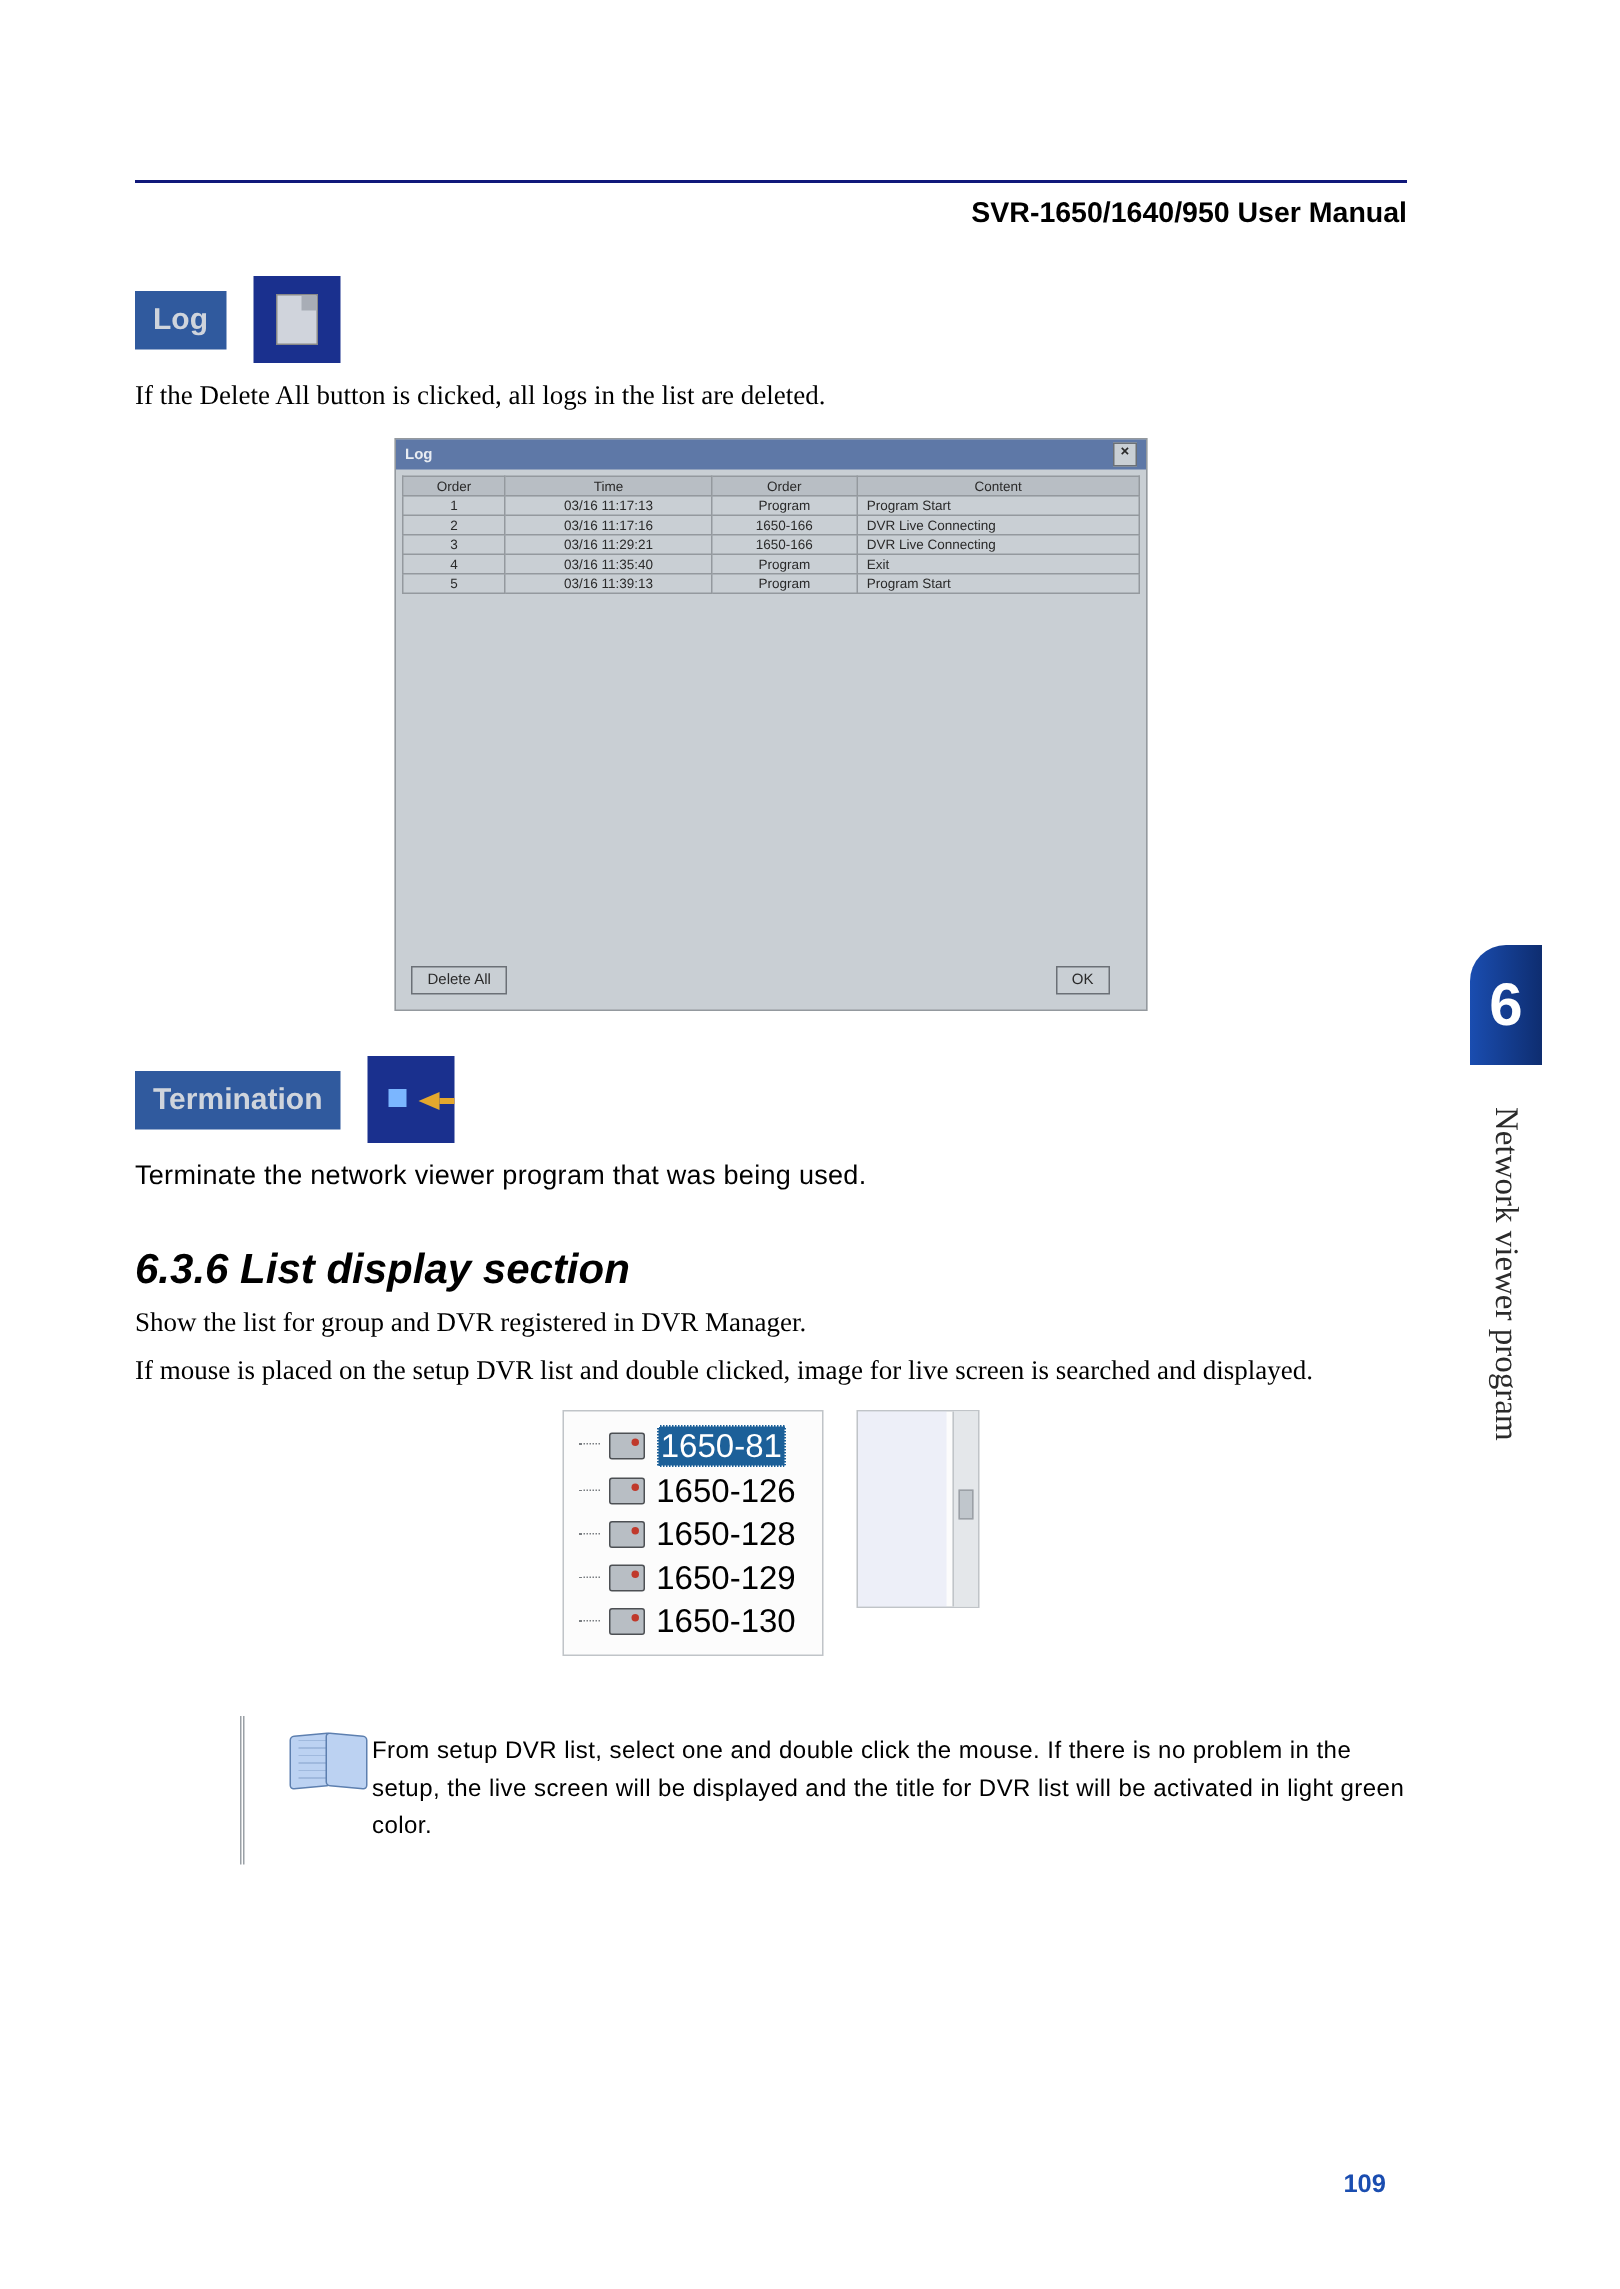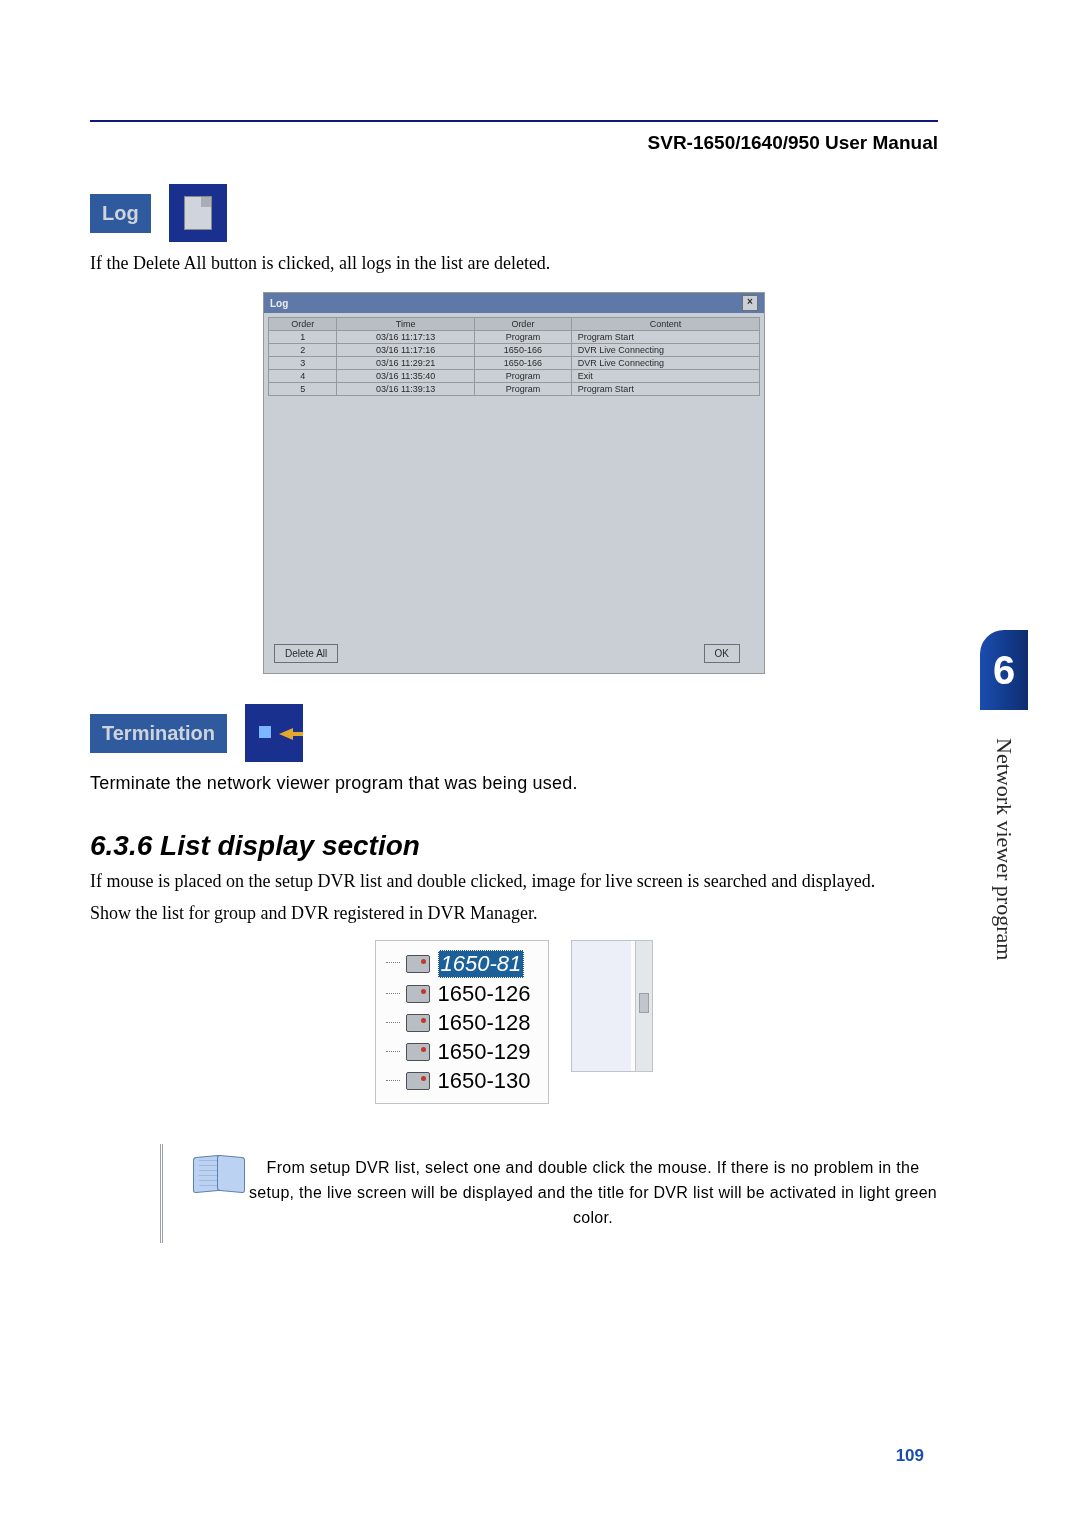--- a/index.html
+++ b/index.html
@@ -122,21 +122,21 @@
     content:"";width:14px;height:1px;border-top:1px dotted #7a7e82;
     position:absolute;left:-20px;top:12px;
   }
   .dvr-icon{
     width:22px;height:16px;background:#b8bec4;border:1px solid #4d5054;border-radius:2px;
     position:relative;
   }
   .dvr-icon:before{
     content:"";position:absolute;top:3px;right:3px;width:5px;height:5px;border-radius:50%;background:#c0392b;
   }
-  .sel{background:#1c6099;color:#fff;border:1px dotted #fff;padding:0 2px;font-style:italic;}
+  .sel{background:#1c6099;color:#fff;border:1px dotted #fff;padding:0 2px;}
   .preview-box{
     width:80px;height:130px;border:1px solid #c0c4c8;
     display:flex;gap:4px;align-items:stretch;background:#fcfcfc;padding:0;
   }
   .pv-col{flex:1;background:#d0d8f0;opacity:.35;}
   .pv-scroll{width:16px;background:#e4e7ea;border-left:1px solid #c0c4c8;position:relative;}
   .pv-scroll:before{content:"";position:absolute;top:40%;left:3px;right:3px;height:18px;background:#c0c6cc;border:1px solid #9ba0a6;}
 
   
   .note-block{
@@ -154,21 +154,21 @@
   }
   .book-icon:before{left:0;transform:skewY(-5deg);}
   .book-icon:after{left:24px;transform:skewY(5deg);}
   .book-pages{
     position:absolute;top:4px;left:6px;width:40px;height:26px;
     background:repeating-linear-gradient(#5d7faf,#5d7faf 1px,transparent 1px,transparent 5px);
     opacity:.3;
   }
   .note-text{
     font-family:Arial,Helvetica,sans-serif;font-size:16px;line-height:1.55;
-    max-width:690px;letter-spacing:.3px;text-align:center;
+    max-width:690px;letter-spacing:.3px;
   }
 
   
   .side-tab{
     position:absolute;right:0;top:630px;
     width:48px;height:600px;
     font-family:Georgia,"Times New Roman",serif;
   }
   .tab-badge{
     width:100%;height:80px;
@@ -263,22 +263,22 @@
   <div class="tag-row">
     <div class="tag-label">Termination</div>
     <div class="tag-icon term-icon">
       <div class="term-dot"></div>
         <div class="term-arrow"></div>
     </div>
   </div>
   <p class="body-text sans">Terminate the network viewer program that was being used.</p>
 
   <h2 class="section-title">6.3.6 List display section</h2>
+  <p class="body-text">Show the list for group and DVR registered in DVR Manager.</p>
   <p class="body-text">If mouse is placed on the setup DVR list and double clicked, image for live screen is searched and displayed.</p>
-  <p class="body-text">Show the list for group and DVR registered in DVR Manager.</p>
 
   <div class="tree-row">
     <div class="tree-box" id="tree-box">
         <div class="tree-item">
           <span class="dvr-icon"></span>
           <span class="sel">1650-81</span>
         </div>
         <div class="tree-item">
           <span class="dvr-icon"></span>
           <span>1650-126</span>

